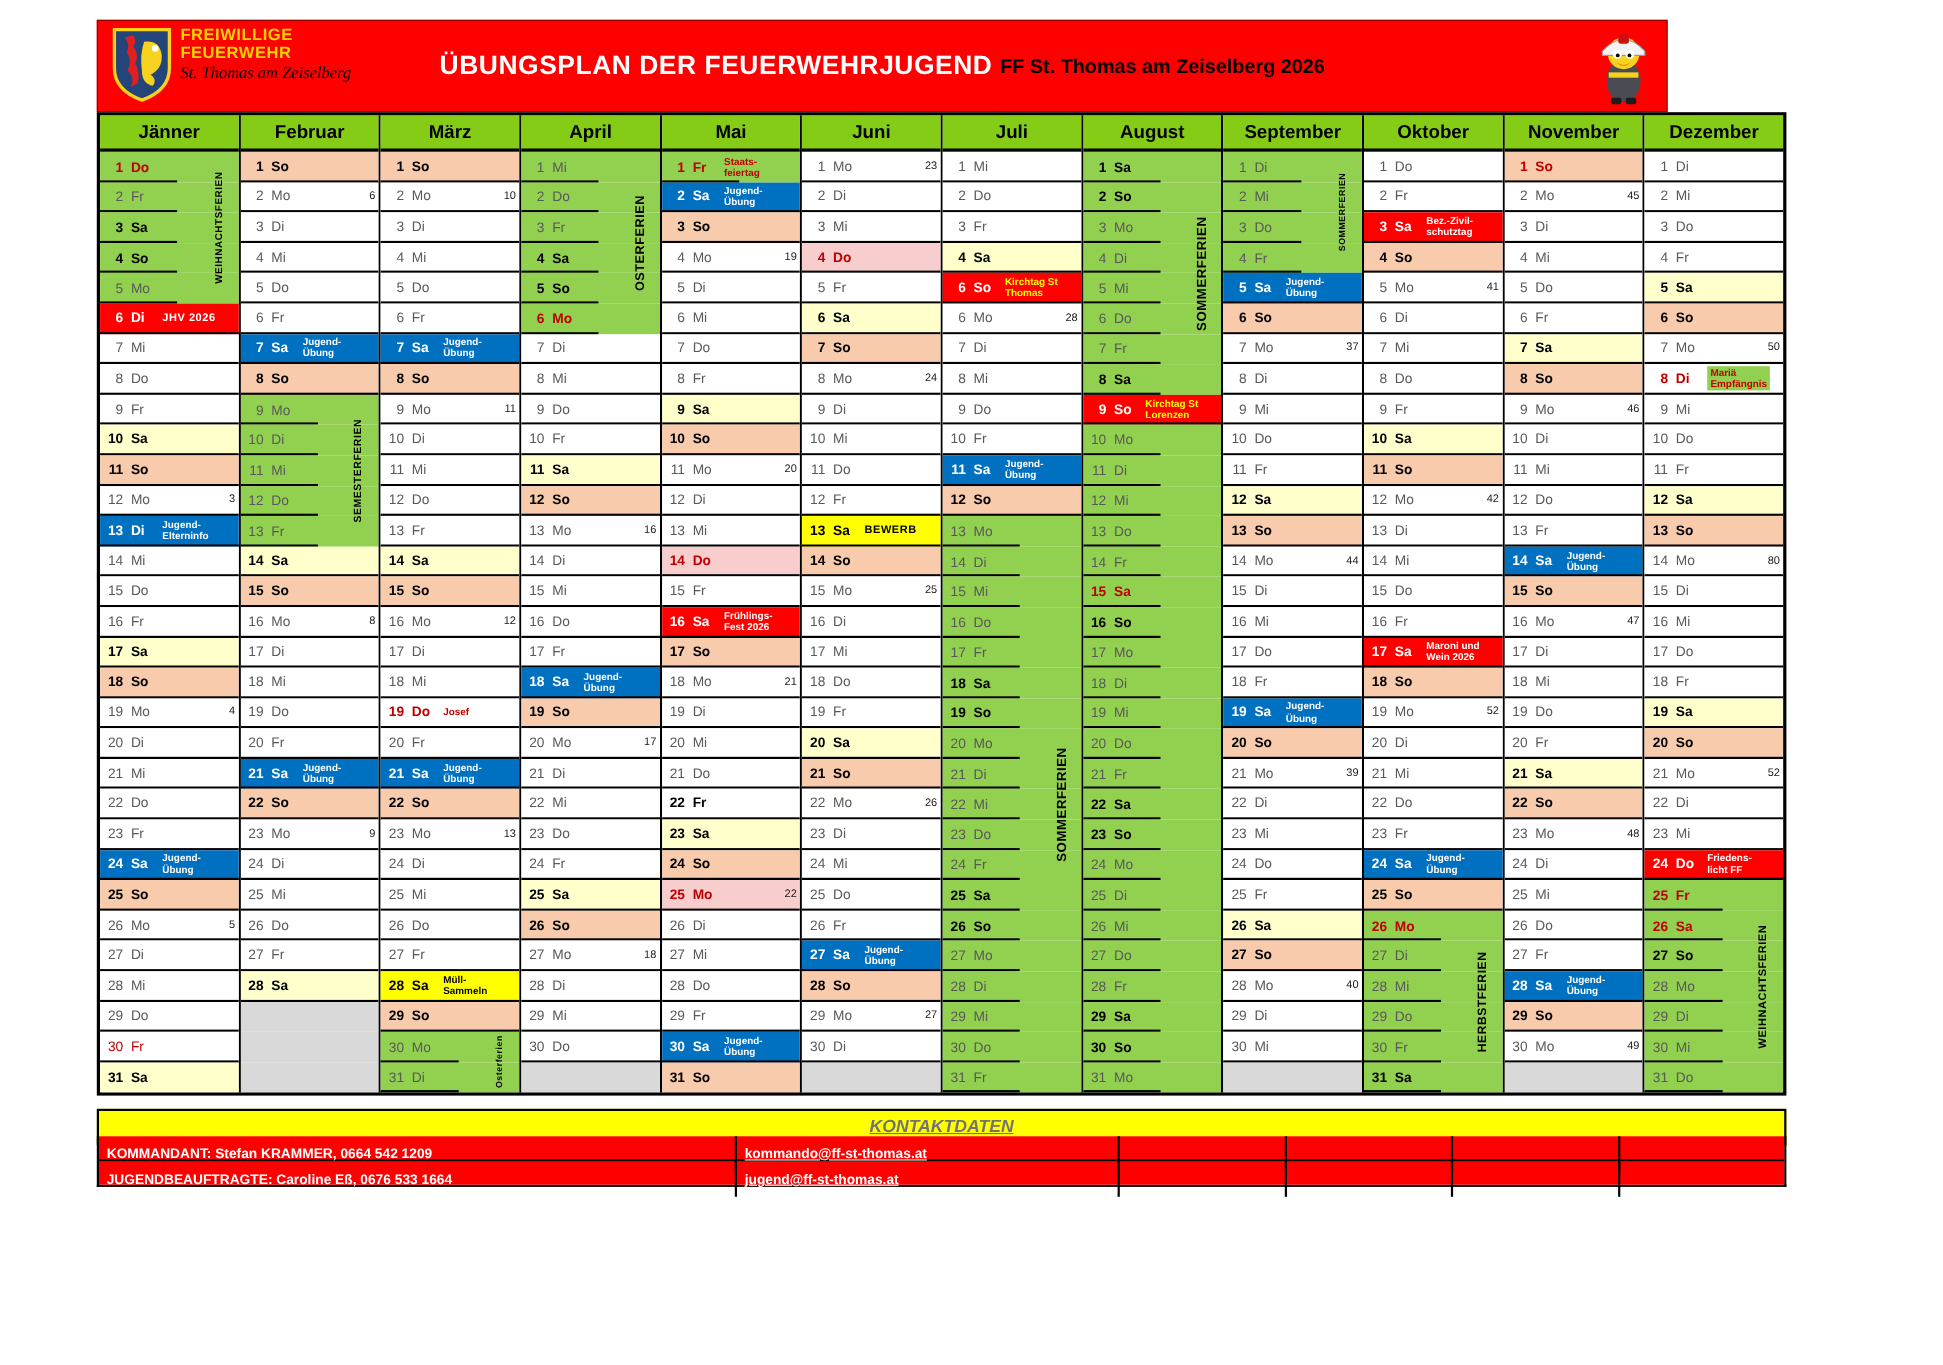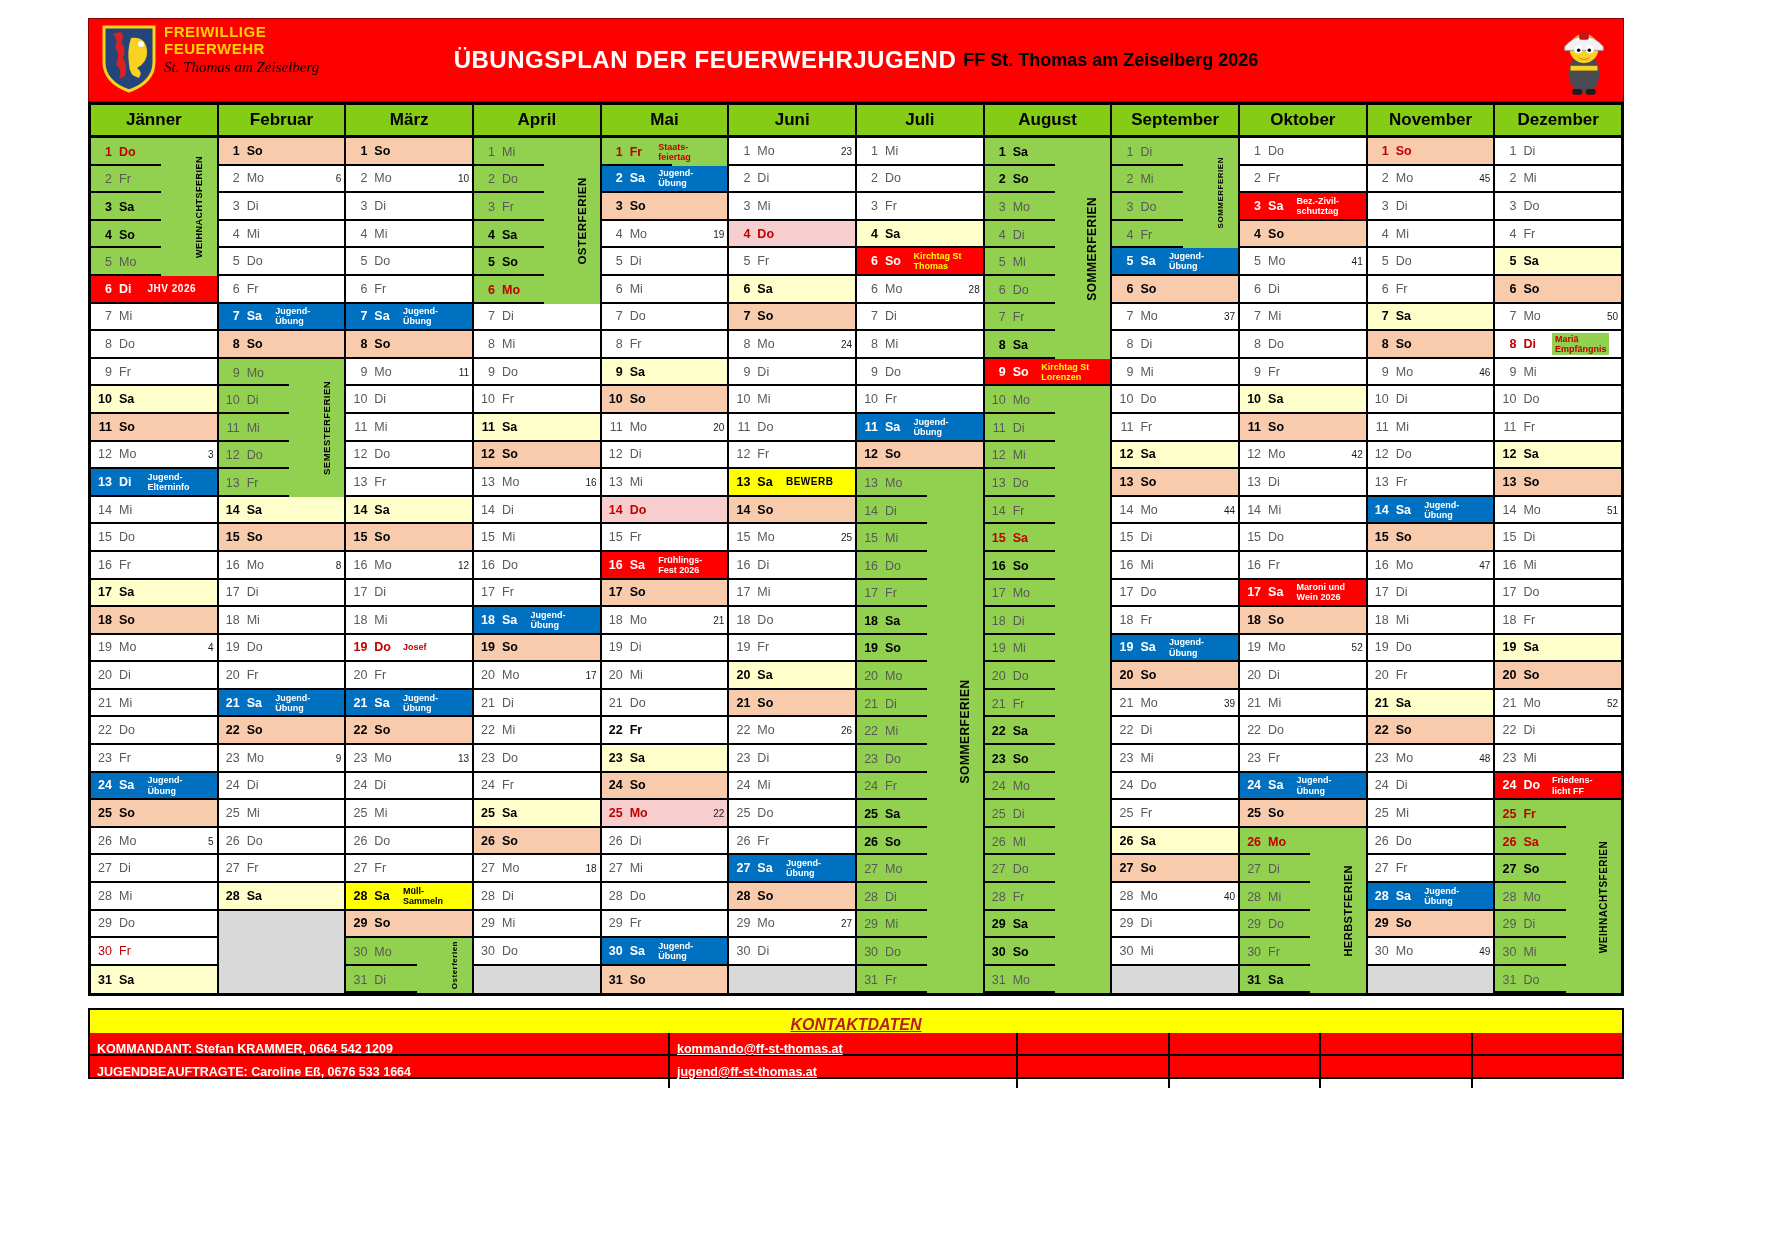--- a/index.html
+++ b/index.html
@@ -1,20 +1,20 @@
 <!DOCTYPE html>
 <html><head>
 <meta charset="utf-8">
 <style>
   html,body{margin:0;padding:0;background:#fff;}
   .page{position:relative;width:1766px;height:1241px;background:#fff;
         font-family:"Liberation Sans",sans-serif;overflow:hidden;}
 
   
-  .band{position:absolute;left:88px;top:18px;width:1536px;height:84px;
+  .band{position:absolute;left:88px;top:18px;width:1428px;height:84px;
         background:#FF0000;border:1px solid #8d0000;box-sizing:border-box;}
   .titles{position:absolute;inset:0;display:flex;flex-direction:row;
           align-items:center;justify-content:center;gap:7px;}
   .t1{color:#fff;font-weight:bold;font-size:24px;letter-spacing:.5px;}
   .t2{color:#000000;font-weight:bold;font-size:18px;}
   .logo{position:absolute;left:12px;top:5px;display:flex;gap:7px;align-items:flex-start;}
   .logo-text .l1{color:#FFD200;font-weight:bold;font-size:15px;line-height:1.1;letter-spacing:.5px;}
   .logo-script{color:#000000;font-style:italic;font-family:"Liberation Serif",serif;
                font-size:15px;margin-top:2px;}
   .mascot{position:absolute;right:12px;top:4px;}
@@ -54,21 +54,21 @@
   .wk{position:absolute;right:3px;top:50%;transform:translateY(-50%);
       font-size:10px;font-weight:normal;color:#1a1a1a;}
   .ferien{position:absolute;right:5px;width:26px;writing-mode:vertical-rl;
           transform:rotate(180deg);display:flex;align-items:center;justify-content:center;
           font-weight:bold;color:#000;letter-spacing:.5px;z-index:2;}
 
   
   .kontakt{position:absolute;left:88px;top:1008px;width:1536px;height:33px;
            box-sizing:border-box;background:#FFFF00;border:2px solid #000;display:flex;
            align-items:center;justify-content:center;font-weight:bold;font-style:italic;
-           font-size:16px;text-decoration:underline;color:#b91c1c;}
+           font-size:16px;text-decoration:underline;color:#737373;}
   .contact{position:absolute;left:88px;top:1033px;width:1536px;box-sizing:border-box;
            border:2px solid #000;border-top:none;}
   .crow{display:flex;height:21px;background:#FF0000;border-bottom:2px solid #000;}
   .crow:last-child{border-bottom:none;}
   .cc{box-sizing:border-box;border-right:2px solid #000;display:flex;align-items:center;
       padding:16px 7px;color:#fff;font-weight:bold;font-size:12.5px;white-space:nowrap;overflow:hidden;}
   .cc:last-child{border-right:none;}
   .cc.main{flex:0 0 580px;}
   .cc.mail{flex:0 0 348px;}
   .cc.blank{flex:1 1 0;}
@@ -1636,21 +1636,21 @@
             <span class="num">12</span>
             <span class="wd">Sa</span>
           </div>
           <div class="day bg-so b">
             <span class="num">13</span>
             <span class="wd">So</span>
           </div>
           <div class="day bg-w">
             <span class="num">14</span>
             <span class="wd">Mo</span>
-            <span class="wk">51</span>
+            <span class="wk">80</span>
           </div>
           <div class="day bg-w">
             <span class="num">15</span>
             <span class="wd">Di</span>
           </div>
           <div class="day bg-w">
             <span class="num">16</span>
             <span class="wd">Mi</span>
           </div>
           <div class="day bg-w">

